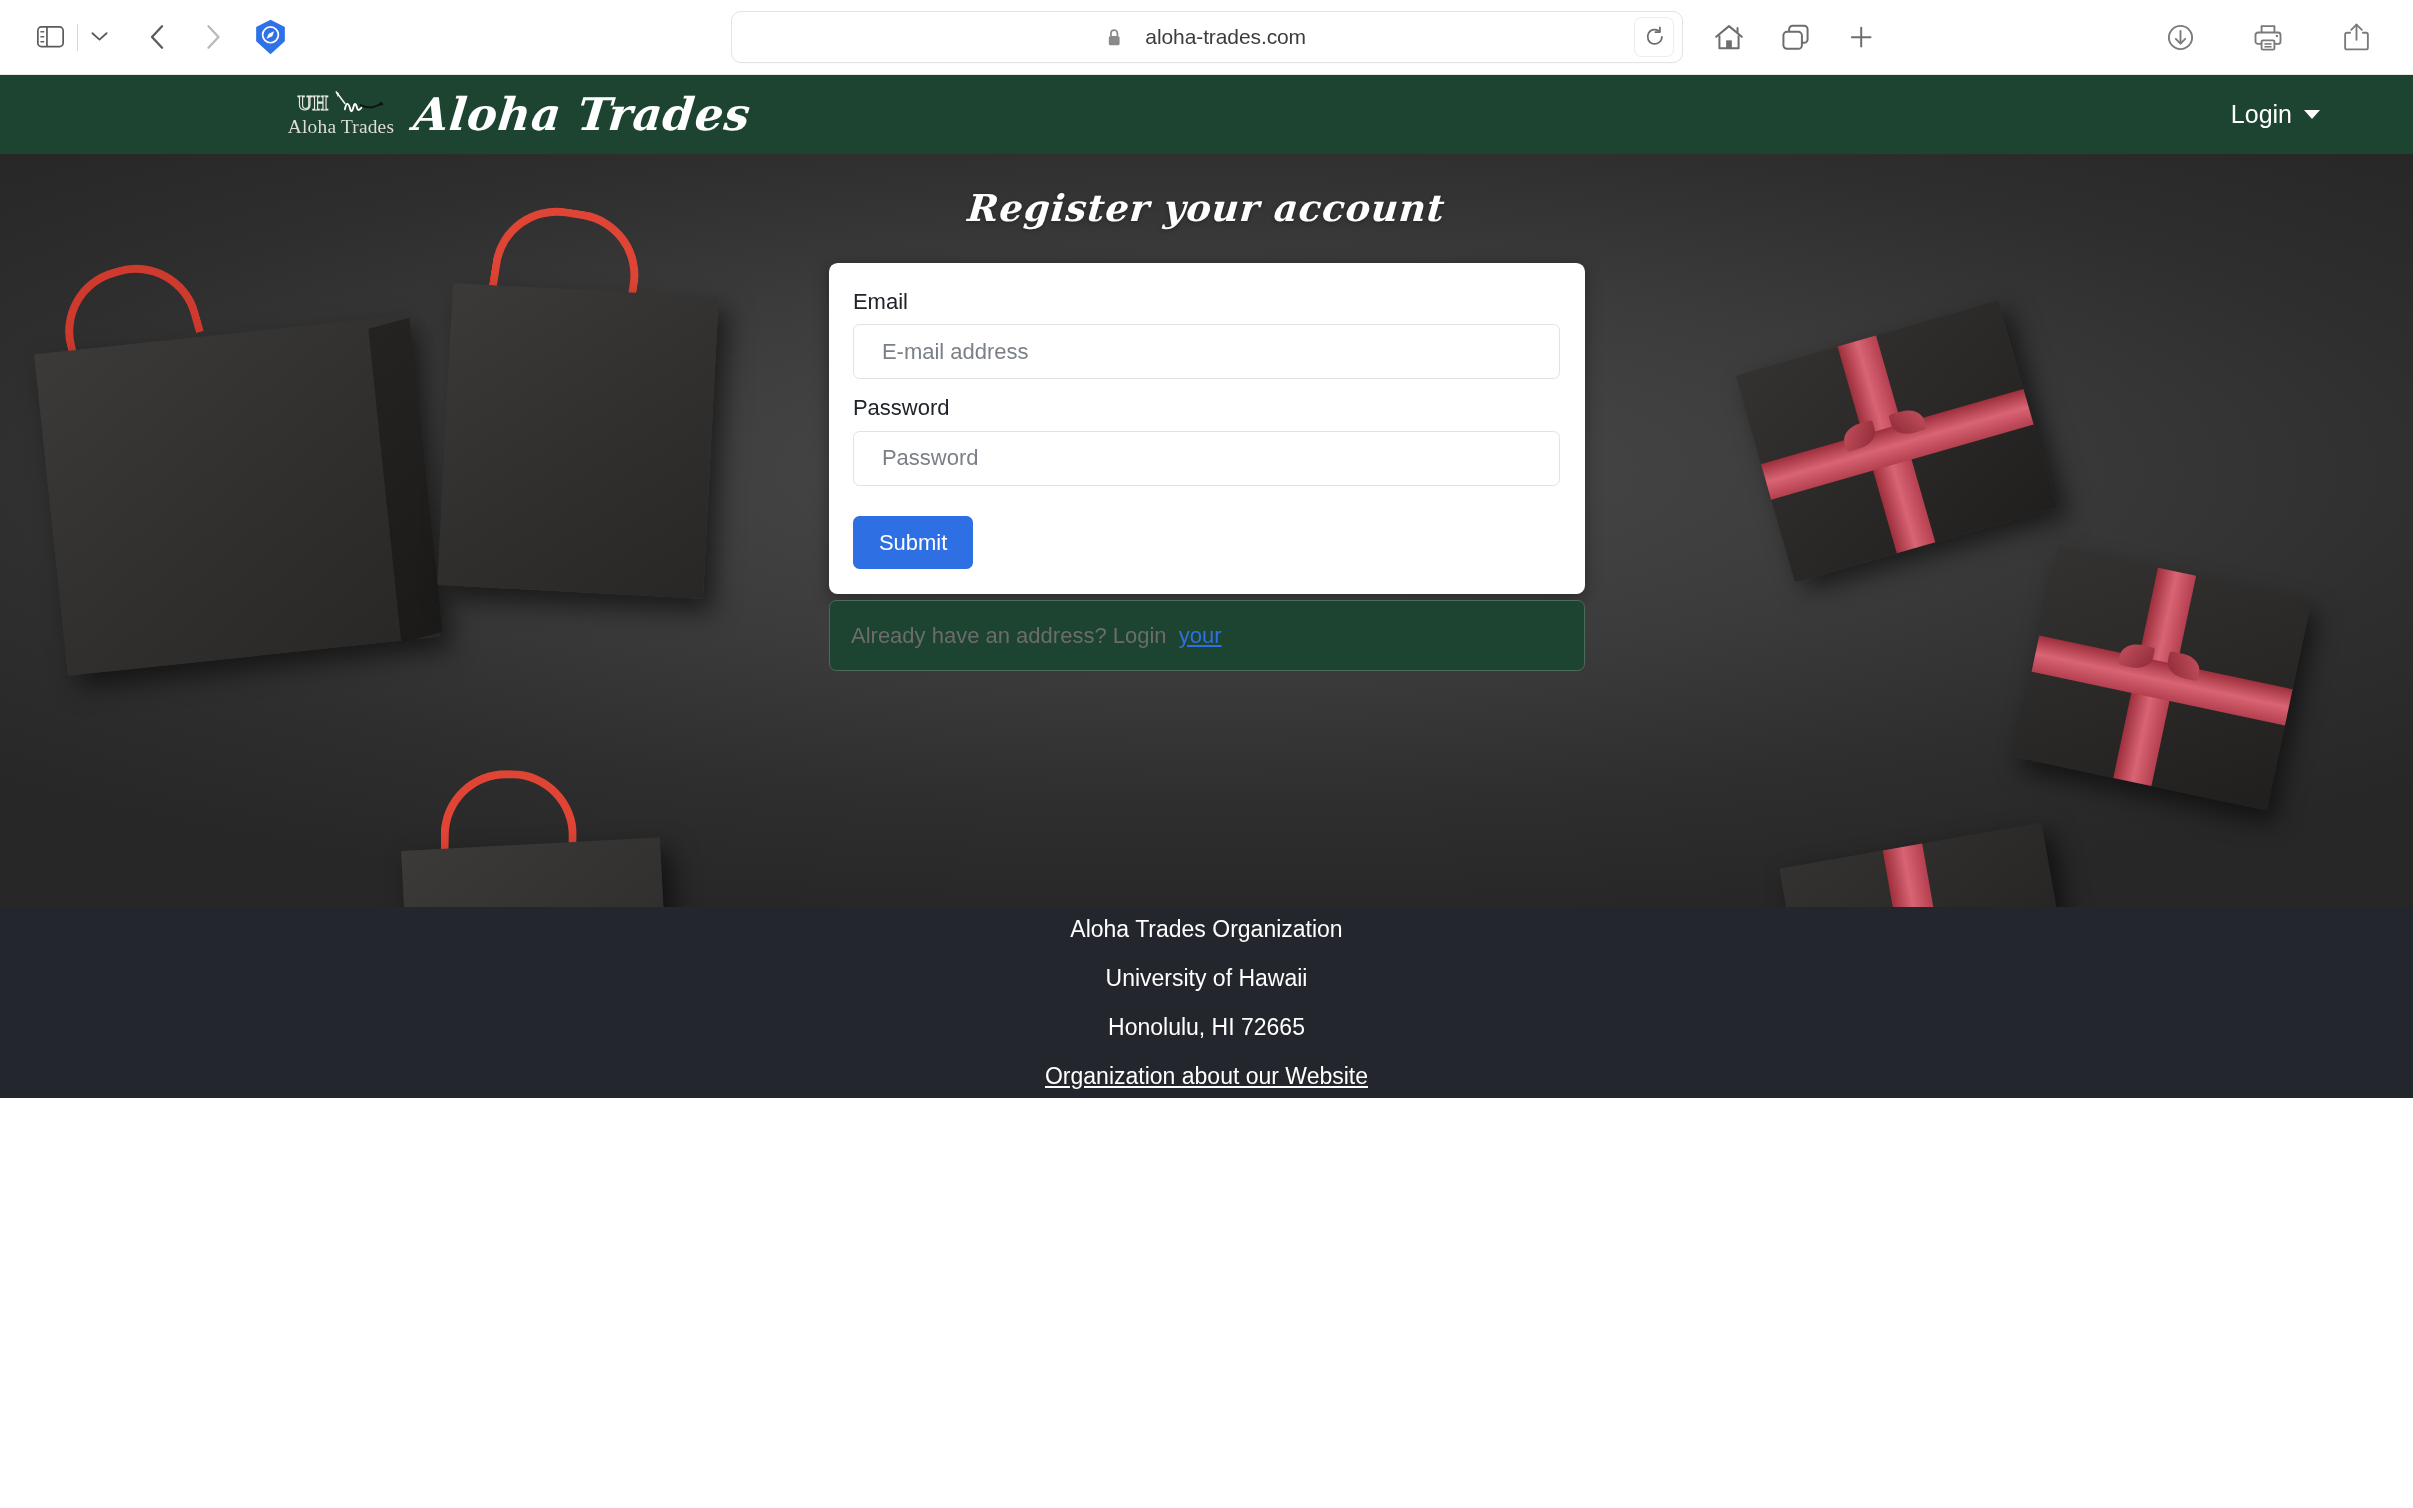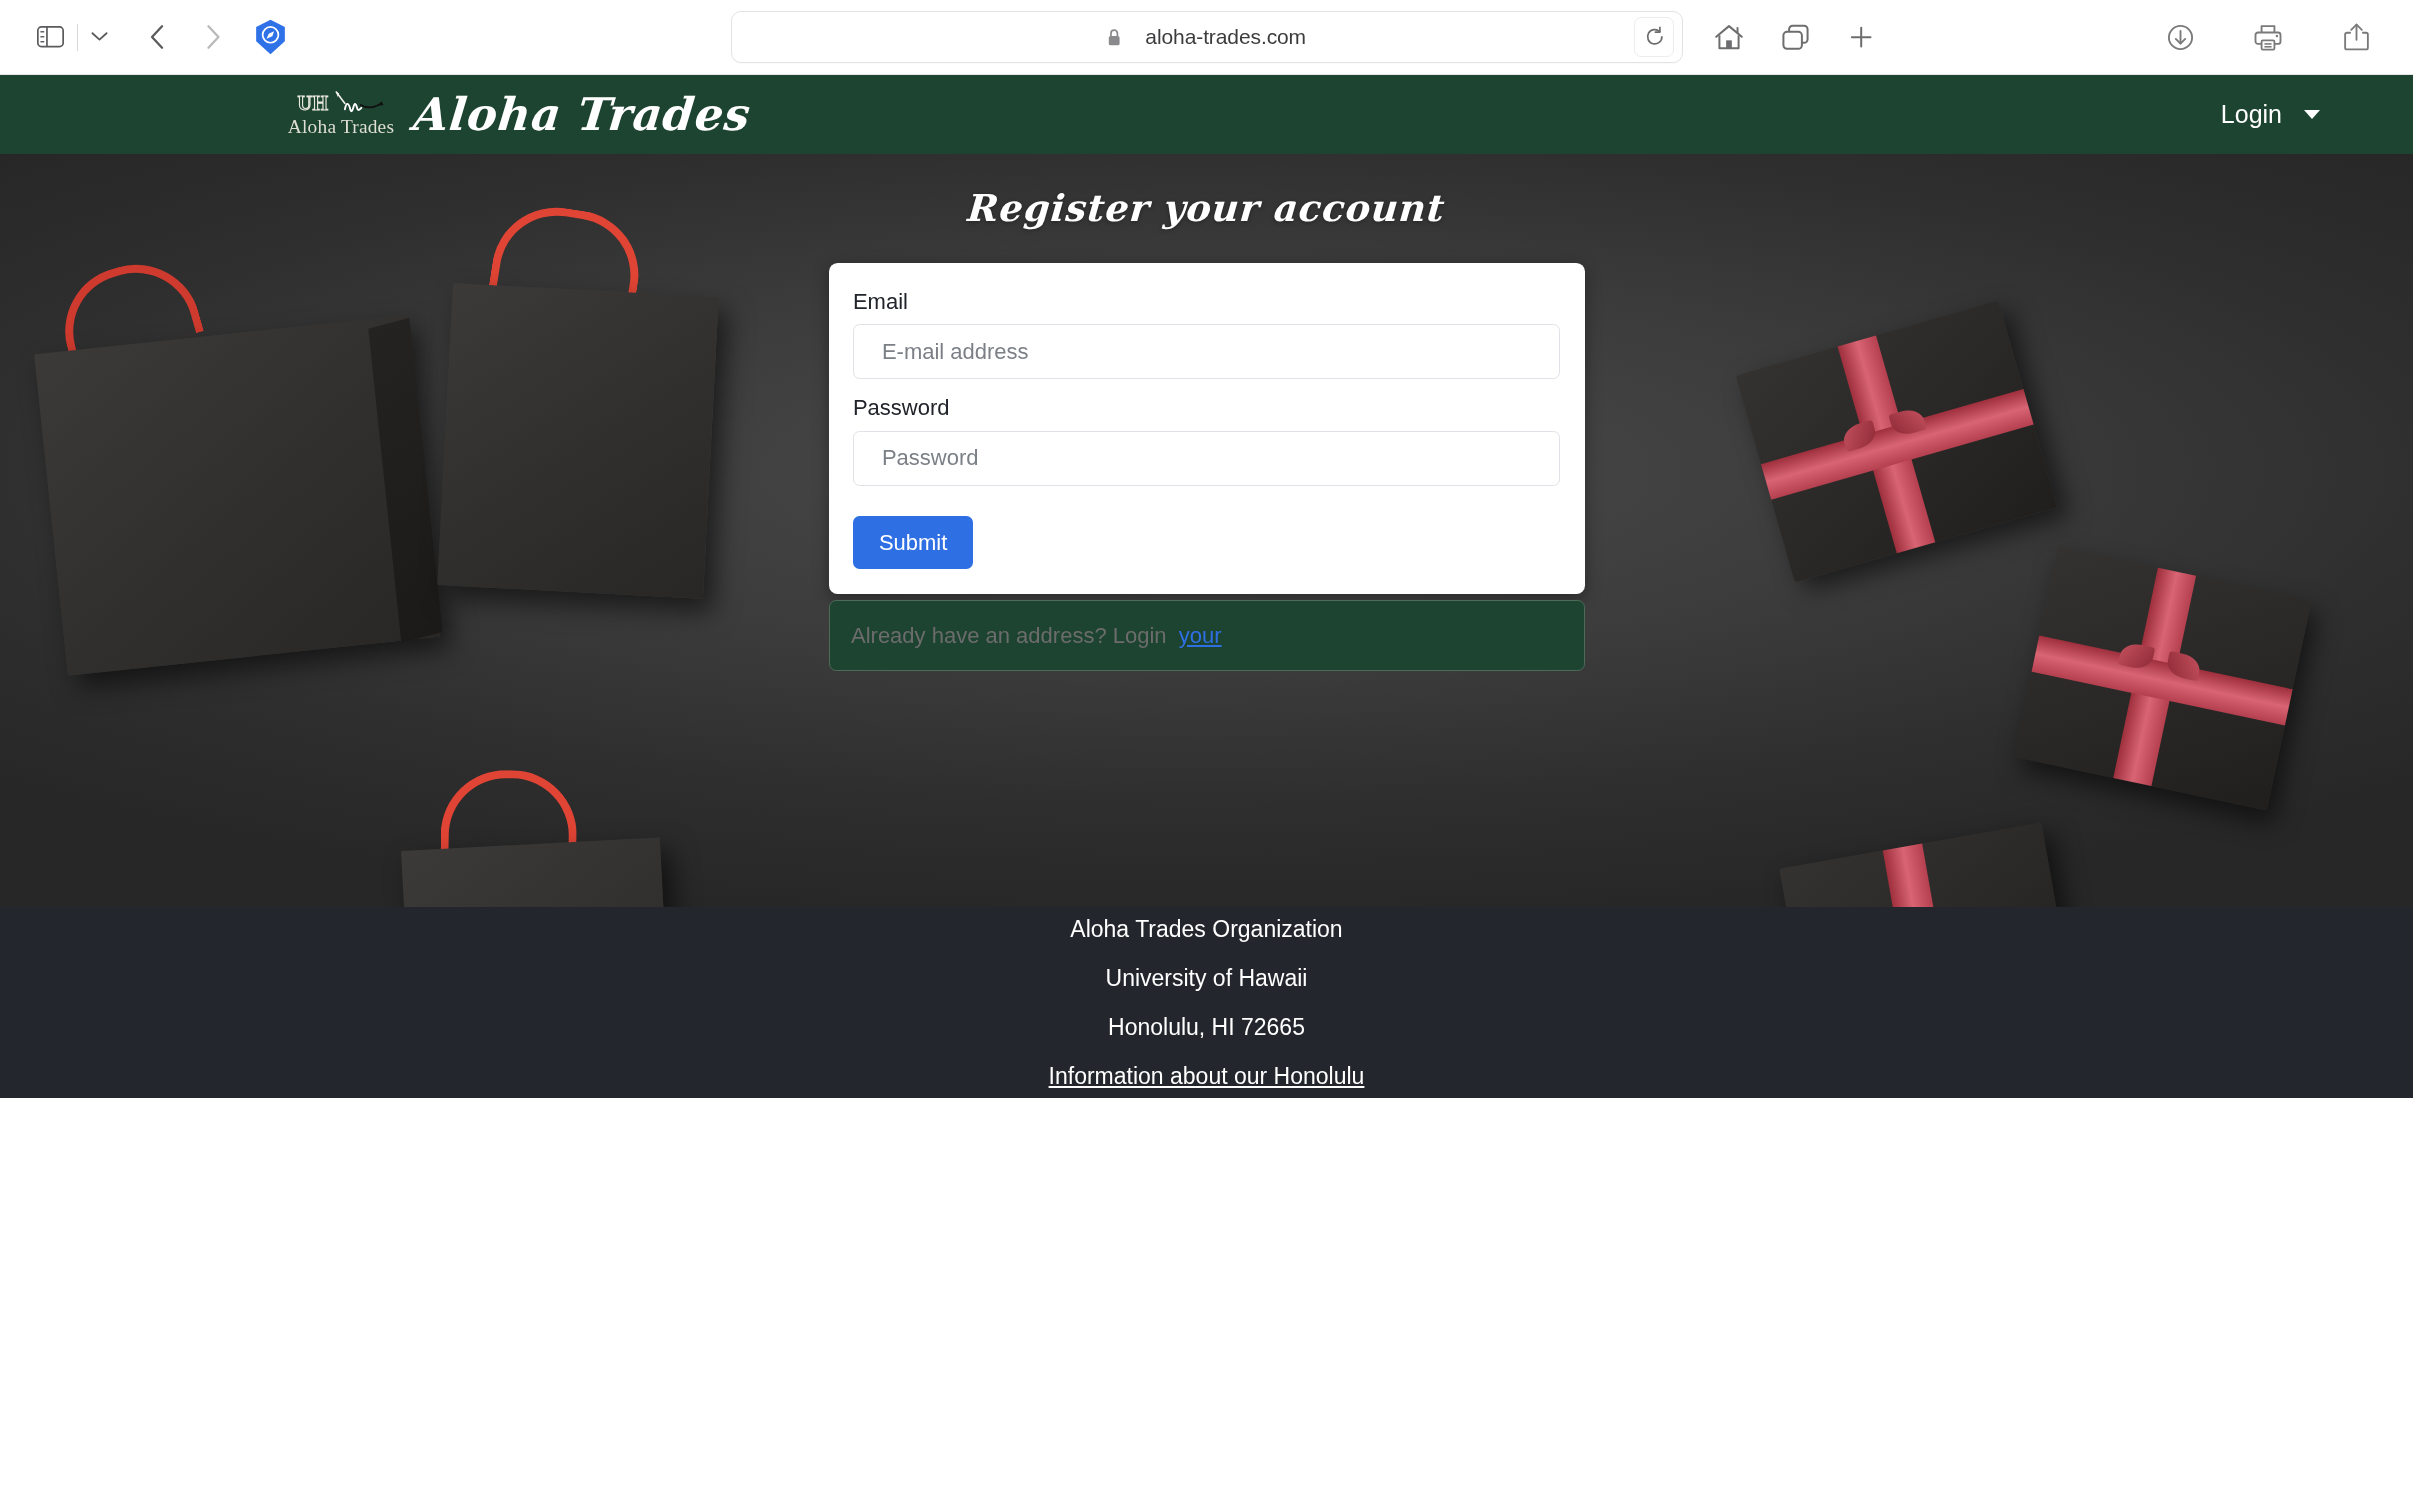--- a/index.html
+++ b/index.html
@@ -142,21 +142,21 @@
     font-weight: 700;
     font-size: 45px;
     color: #ffffff;
     letter-spacing: 0.7px;
     transform: skewX(-6deg);
     white-space: nowrap;
   }
   .navbar-login {
     display: flex;
     align-items: center;
-    gap: 22px;
+    gap: 12px;
     margin-right: 93px;
     color: #ffffff;
     font-size: 25px;
     font-weight: 500;
   }
   .caret-down {
     width: 0; height: 0;
     border-left: 8.6px solid transparent;
     border-right: 8.6px solid transparent;
     border-top: 9.3px solid #ffffff;
@@ -518,15 +518,15 @@
       <span>Already have an address? Login</span>
       <span>&nbsp;</span><a class="link" href="#">your</a>
     </div>
   </div>
 </div>
 
 <div class="site-footer">
   <div>Aloha Trades Organization</div>
   <div>University of Hawaii</div>
   <div>Honolulu, HI 72665</div>
-  <a class="footer-link" href="#">Information about our Honolulu</a>
+  <a class="footer-link" href="#">Organization about our Website</a>
 </div>
 
 
 </body></html>

